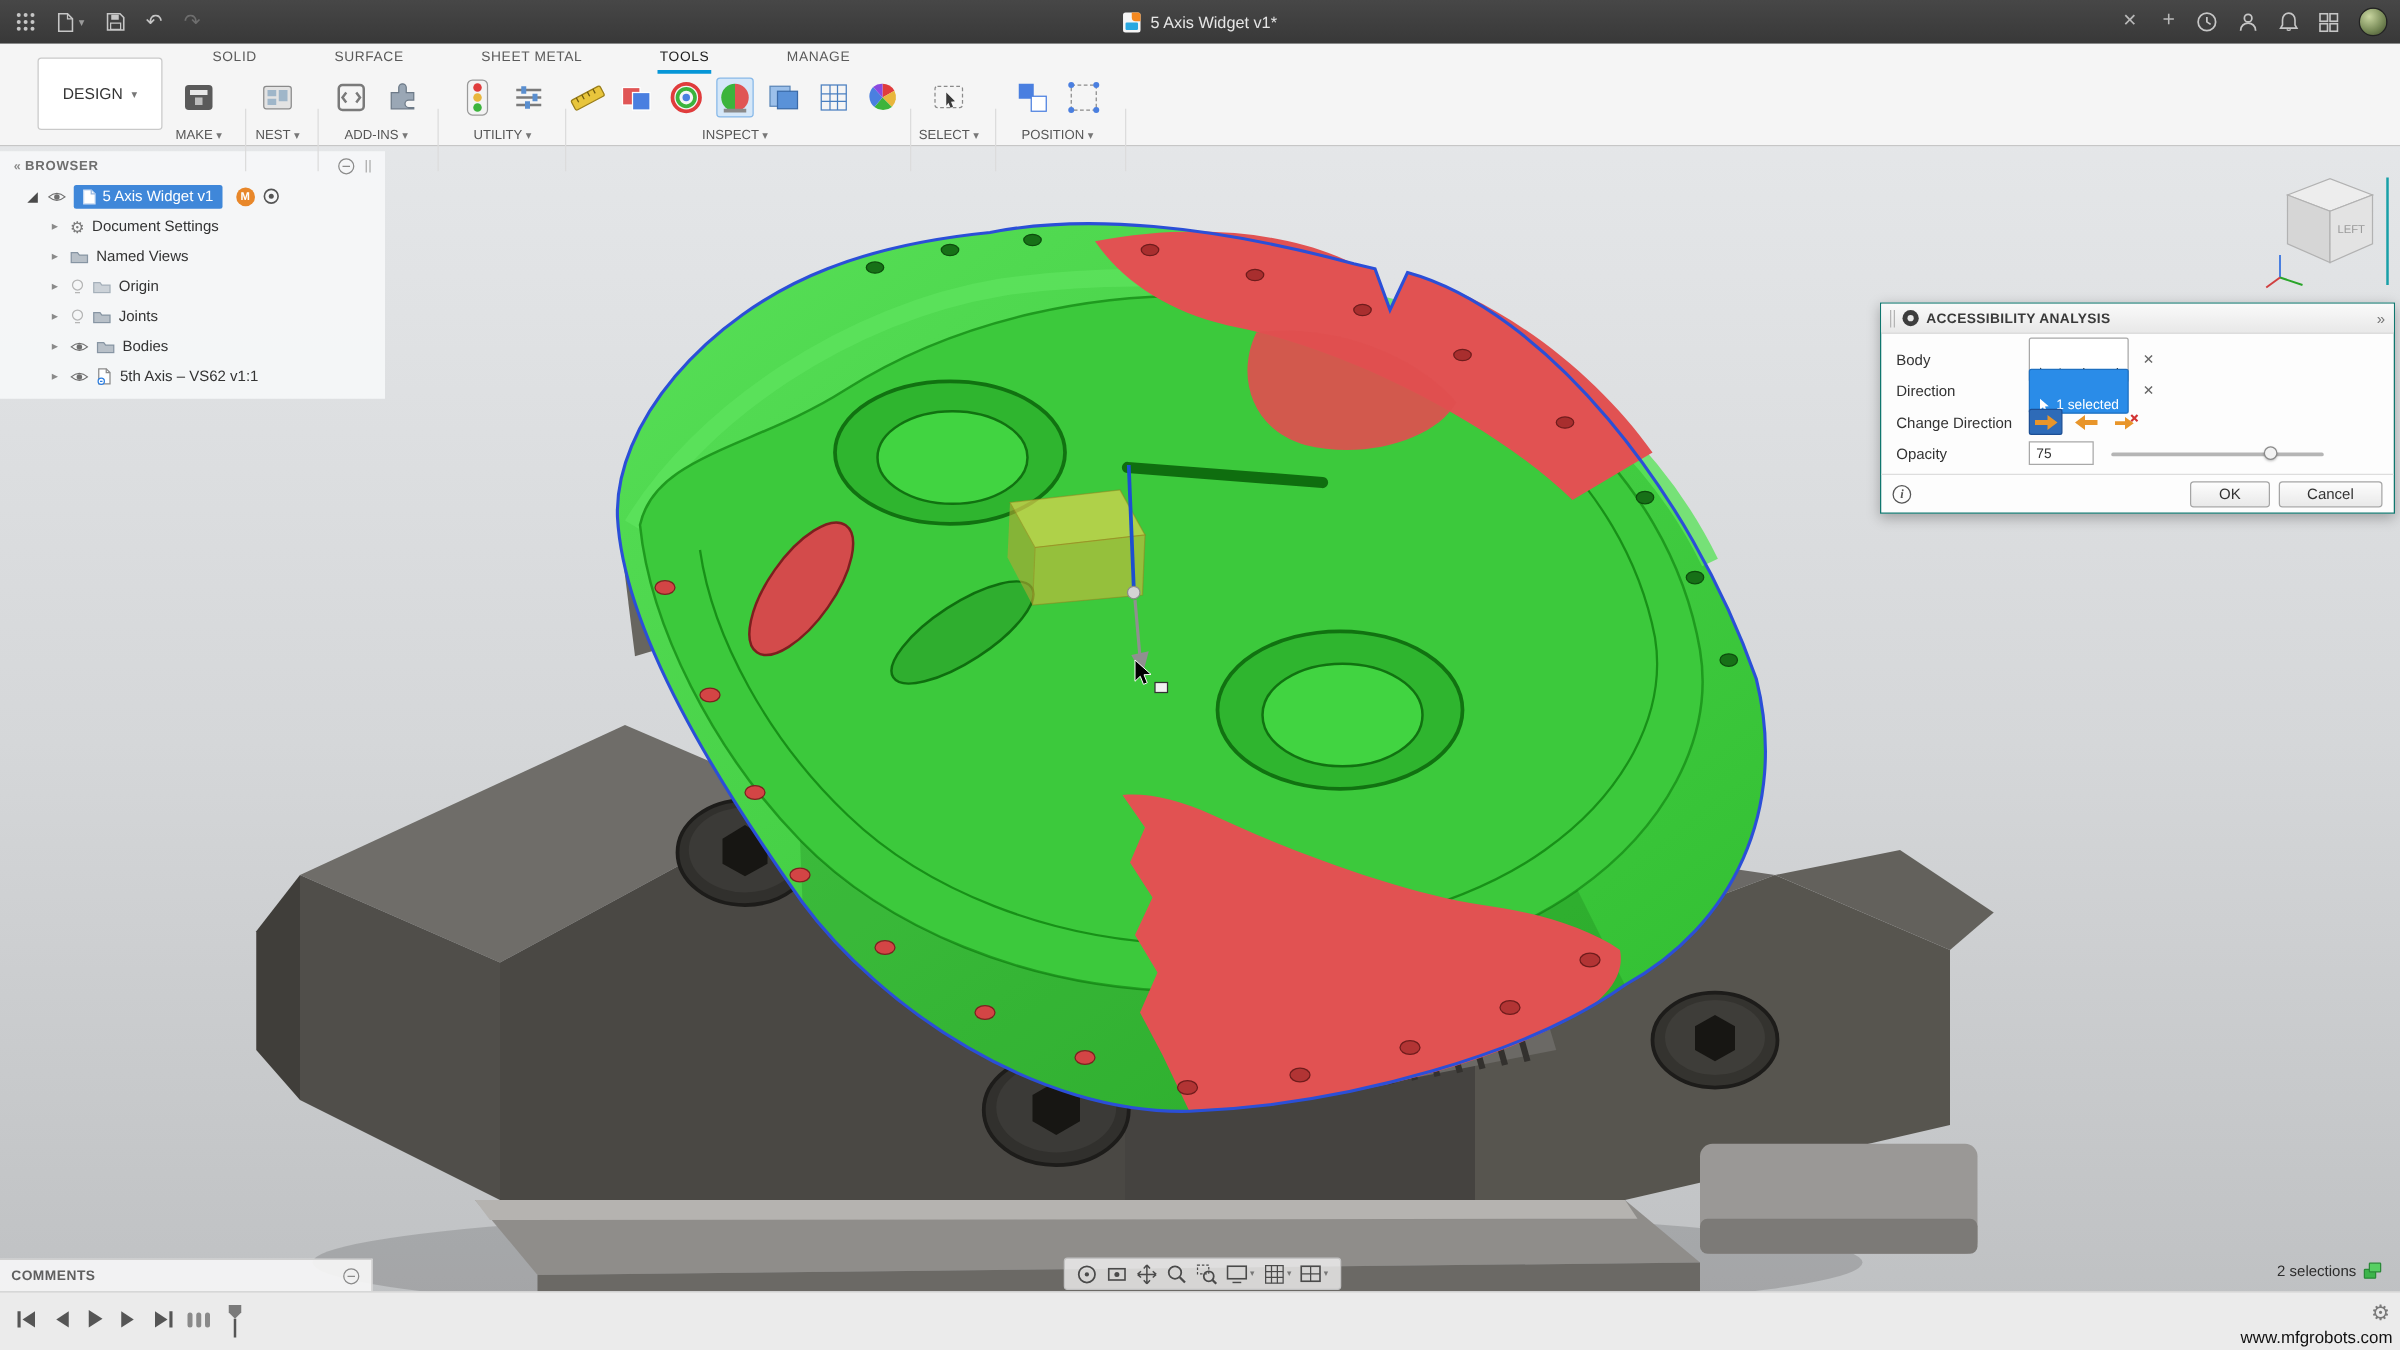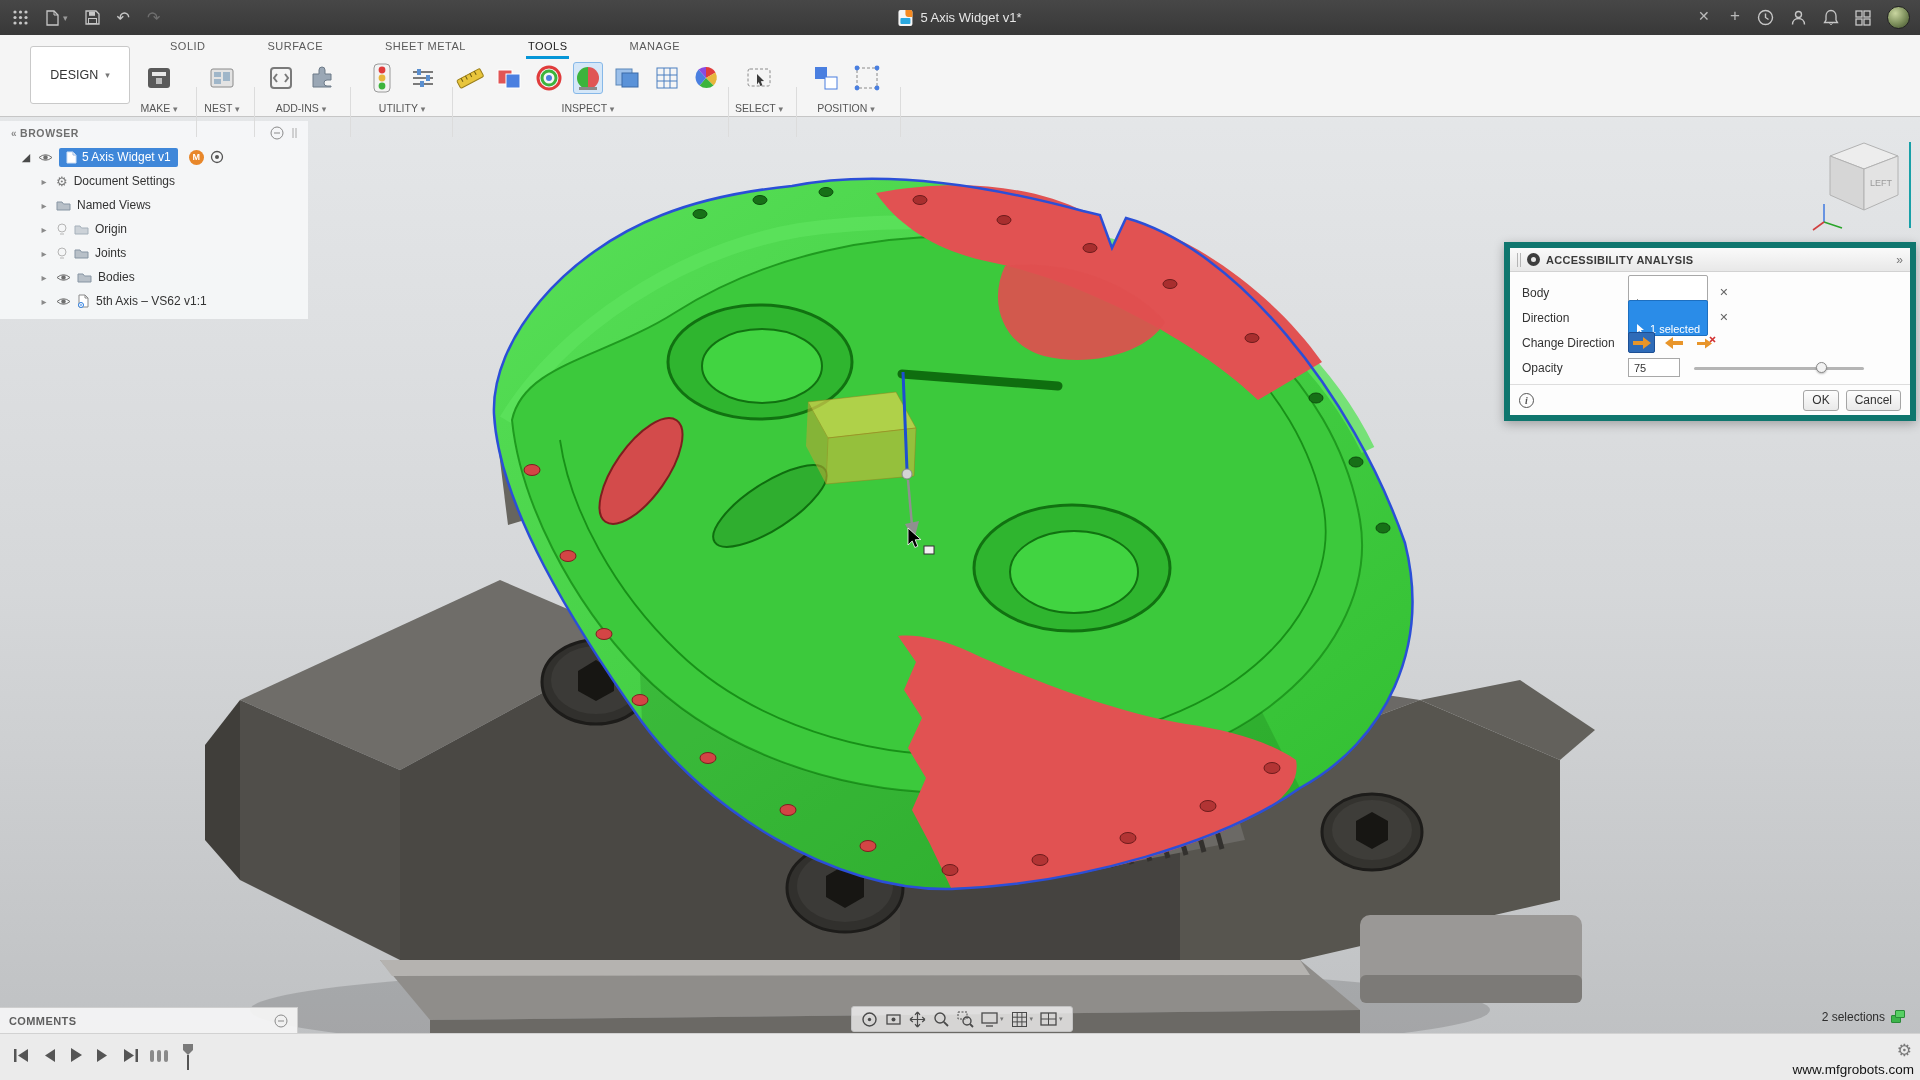--- a/index.html
+++ b/index.html
@@ -44,21 +44,21 @@
   .brw-header{height:24px;display:flex;align-items:center;padding:0 8px;color:#6f6f6f;font-size:10.5px;font-weight:bold;letter-spacing:.6px}
   .brw-header .sp{flex:1}
   .brow{height:24px;display:flex;align-items:center;gap:6px;white-space:nowrap}
   .tri{width:12px;font-size:10px;color:#8a8a8a;text-align:center;flex:0 0 12px}
   .tri.exp{color:#4a4a4a;font-size:11px}
   .rlabel{color:#333}
   .selpill{display:inline-flex;align-items:center;gap:5px;background:#3f87d9;color:#ffffff;border-radius:2px;height:19px;padding:0 7px}
   .mbadge{width:15px;height:15px;border-radius:50%;background:#e8872a;color:#fff;font-size:9px;font-weight:bold;display:flex;align-items:center;justify-content:center;margin-left:5px}
 
   
-  .dialog{position:absolute;left:1504px;top:242px;width:412px;background:#fdfdfd;border:6px solid #0f766e;box-shadow:0 3px 10px rgba(0,0,0,.28);z-index:20;font-size:12px;color:#333}
+  .dialog{position:absolute;left:1504px;top:242px;width:412px;background:#fdfdfd;border:1px solid #0f766e;box-shadow:0 3px 10px rgba(0,0,0,.28);z-index:20;font-size:12px;color:#333}
   .dlg-header{height:24px;background:linear-gradient(#fafafa,#e8e8e8);border-bottom:1px solid #d2d2d2;display:flex;align-items:center;padding:0 7px;gap:6px}
   .grip{width:4px;height:14px;border-left:1px solid #b5b5b5;border-right:1px solid #b5b5b5}
   .dlg-dot{width:13px;height:13px;border-radius:50%;background:#3d3d3d;position:relative}
   .dlg-dot:after{content:"";position:absolute;left:4px;top:4px;width:5px;height:5px;border-radius:50%;background:#e8e8e8}
   .dlg-title{font-size:11px;font-weight:bold;color:#3a3a3a;letter-spacing:.3px}
   .dlg-header .sp{flex:1}
   .chev{color:#777;font-size:12px}
   .dlg-body{padding:8px 10px 4px 12px}
   .drow{display:flex;align-items:center;height:25px}
   .dlabel{width:106px;flex:0 0 106px}
@@ -67,21 +67,21 @@
   .xbtn{color:#666;font-size:11px;padding:0 3px}
   .mini{width:27px;height:21px;border-radius:2px;display:inline-flex;align-items:center;justify-content:center;margin-right:5px}
   .mini.on{background:#2e6bb8;border:1px solid #1d4f94}
   .numbox{width:52px;height:19px;border:1px solid #a8a8a8;background:#fff;font-size:11px;padding-left:5px;font-family:"Liberation Sans",sans-serif;color:#333}
   .slider{position:relative;width:170px;height:19px;margin-left:14px}
   .slider .track{position:absolute;left:0;right:0;top:9px;height:3px;background:#b5b5b5;border-radius:2px}
   .slider .handle{position:absolute;top:4px;left:122px;width:11px;height:11px;border-radius:50%;background:#f2f2f2;border:1px solid #8a8a8a;box-shadow:0 1px 2px rgba(0,0,0,.25)}
   .dlg-footer{height:31px;border-top:1px solid #ddd;display:flex;align-items:center;padding:0 9px;gap:7px}
   .info-i{width:15px;height:15px;border-radius:50%;border:1px solid #555;color:#555;font-size:10px;font-weight:bold;display:flex;align-items:center;justify-content:center;font-family:"Liberation Serif",serif;font-style:italic}
   .dlg-footer .sp{flex:1}
-  .btn{height:21px;padding:0 8px;background:linear-gradient(#fdfdfd,#e9e9e9);border:1px solid #a5a5a5;border-radius:3px;font-size:12px;color:#333;display:flex;align-items:center}
+  .btn{height:21px;padding:0 22px;background:linear-gradient(#fdfdfd,#e9e9e9);border:1px solid #a5a5a5;border-radius:3px;font-size:12px;color:#333;display:flex;align-items:center}
 
   
   .viewcube{position:absolute;left:1812px;top:128px;width:104px;height:110px;z-index:10}
   .comments{position:absolute;left:0;top:1007px;width:298px;height:26px;background:rgba(246,246,246,.92);border-top:1px solid #cfcfcf;border-right:1px solid #cfcfcf;display:flex;align-items:center;padding:0 9px;font-size:11px;font-weight:bold;letter-spacing:.4px;color:#5f5f5f;z-index:12}
   .comments .sp{flex:1}
   .navbar{position:absolute;left:851px;top:1006px;height:26px;display:flex;align-items:center;gap:7px;background:rgba(250,250,250,.75);border:1px solid #c2c2c2;border-radius:3px;padding:0 9px;z-index:12}
   .nbi{display:flex;align-items:center;gap:2px}
   .nbi .caret{font-size:7px}
   .selections{position:absolute;right:14px;top:1010px;display:flex;align-items:flex-end;gap:6px;font-size:12px;color:#2d2d2d;z-index:12}
   .sel-ico{position:relative;width:15px;height:14px}

